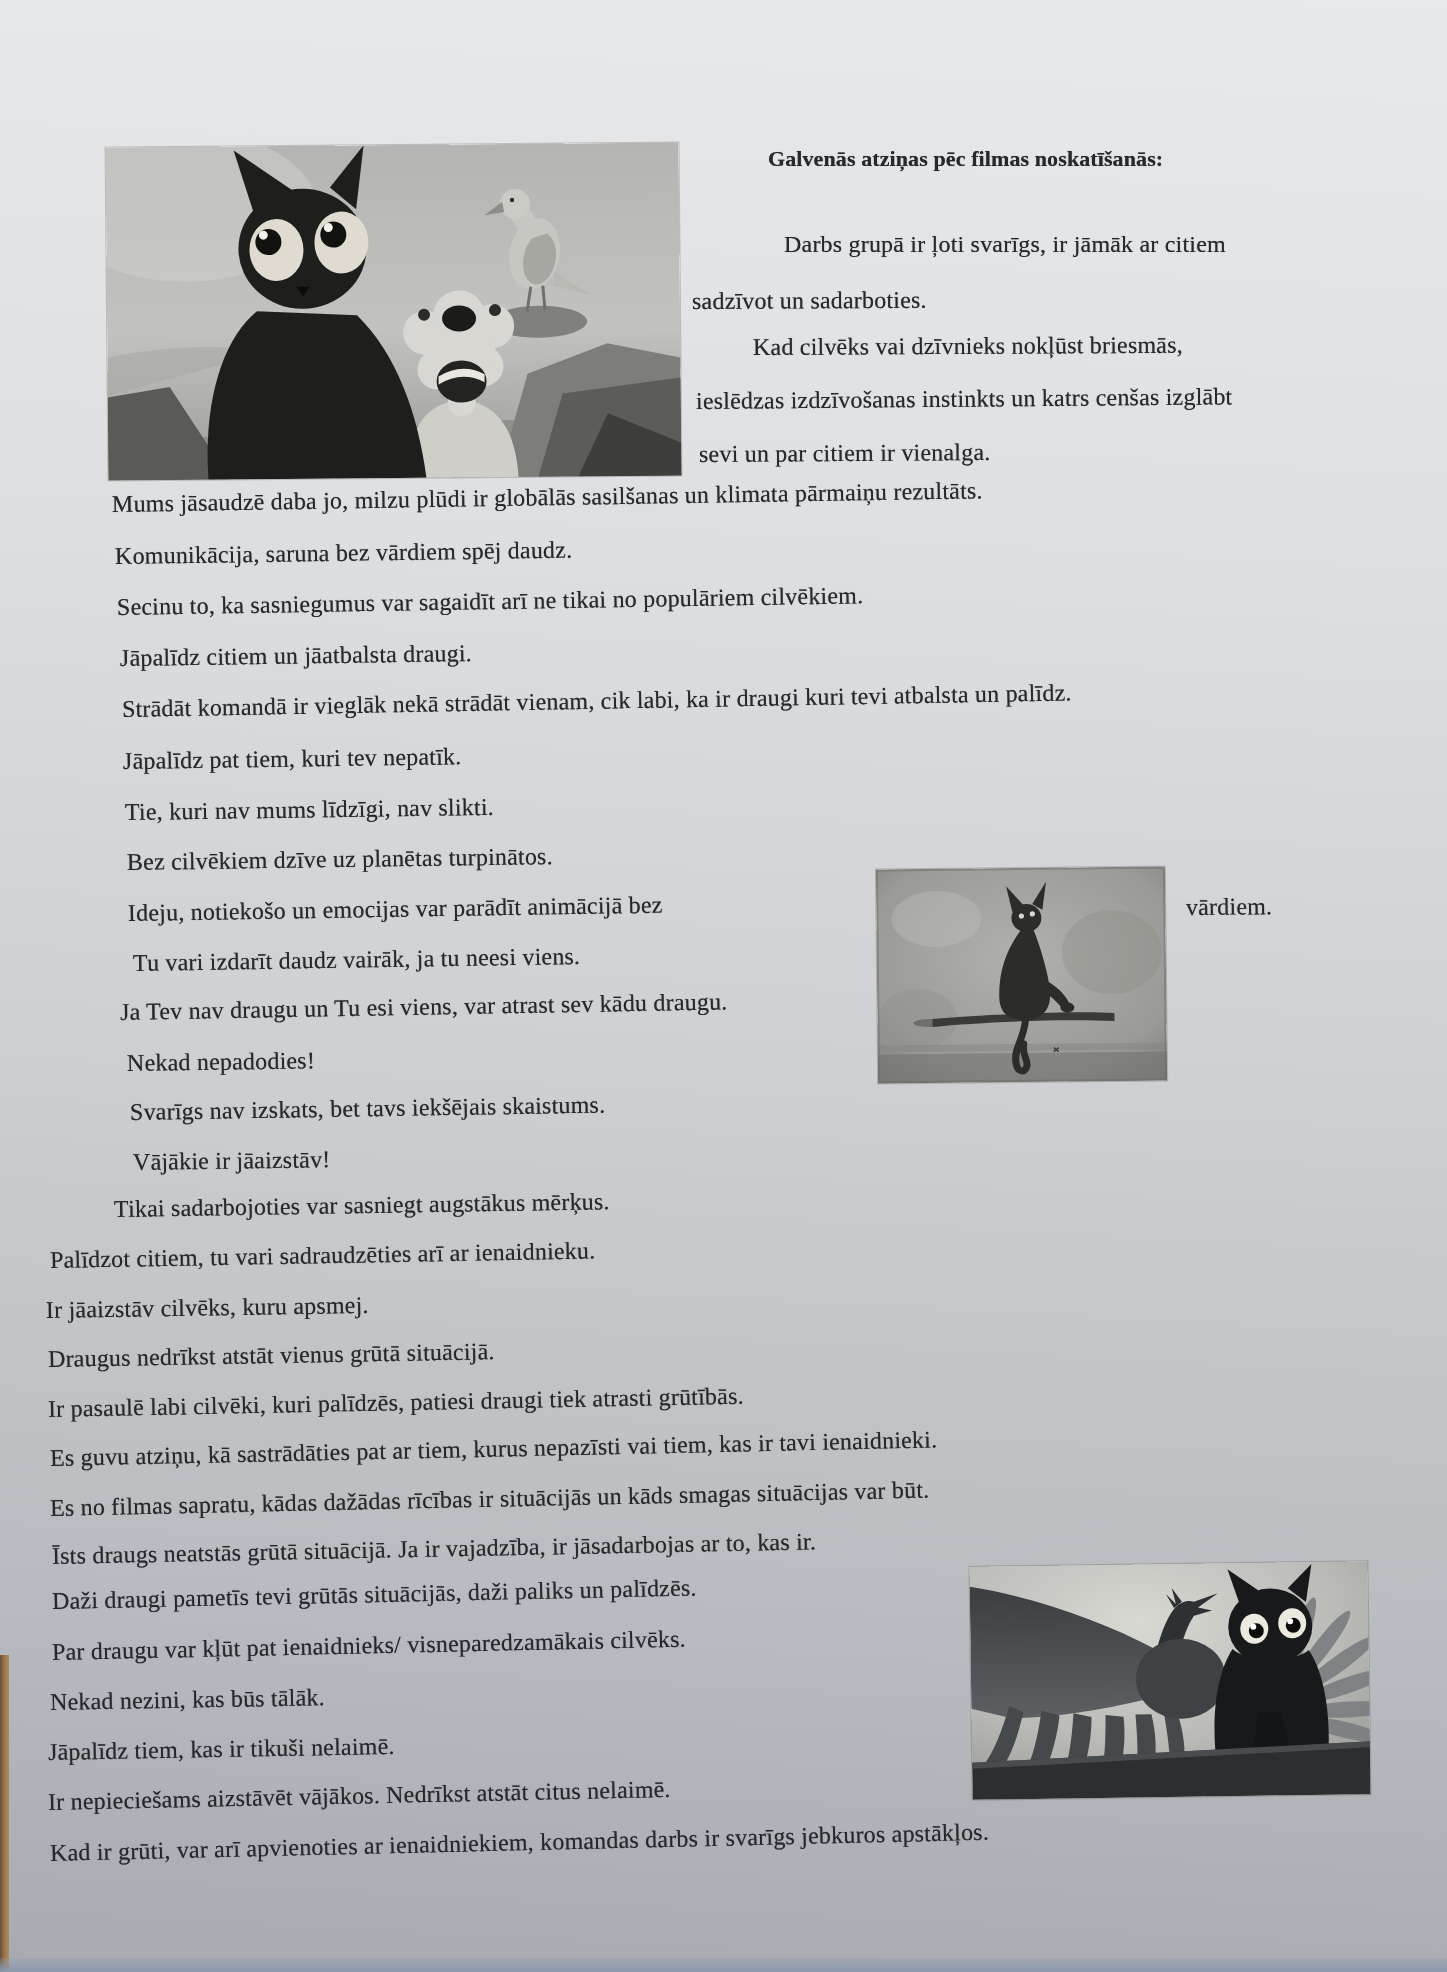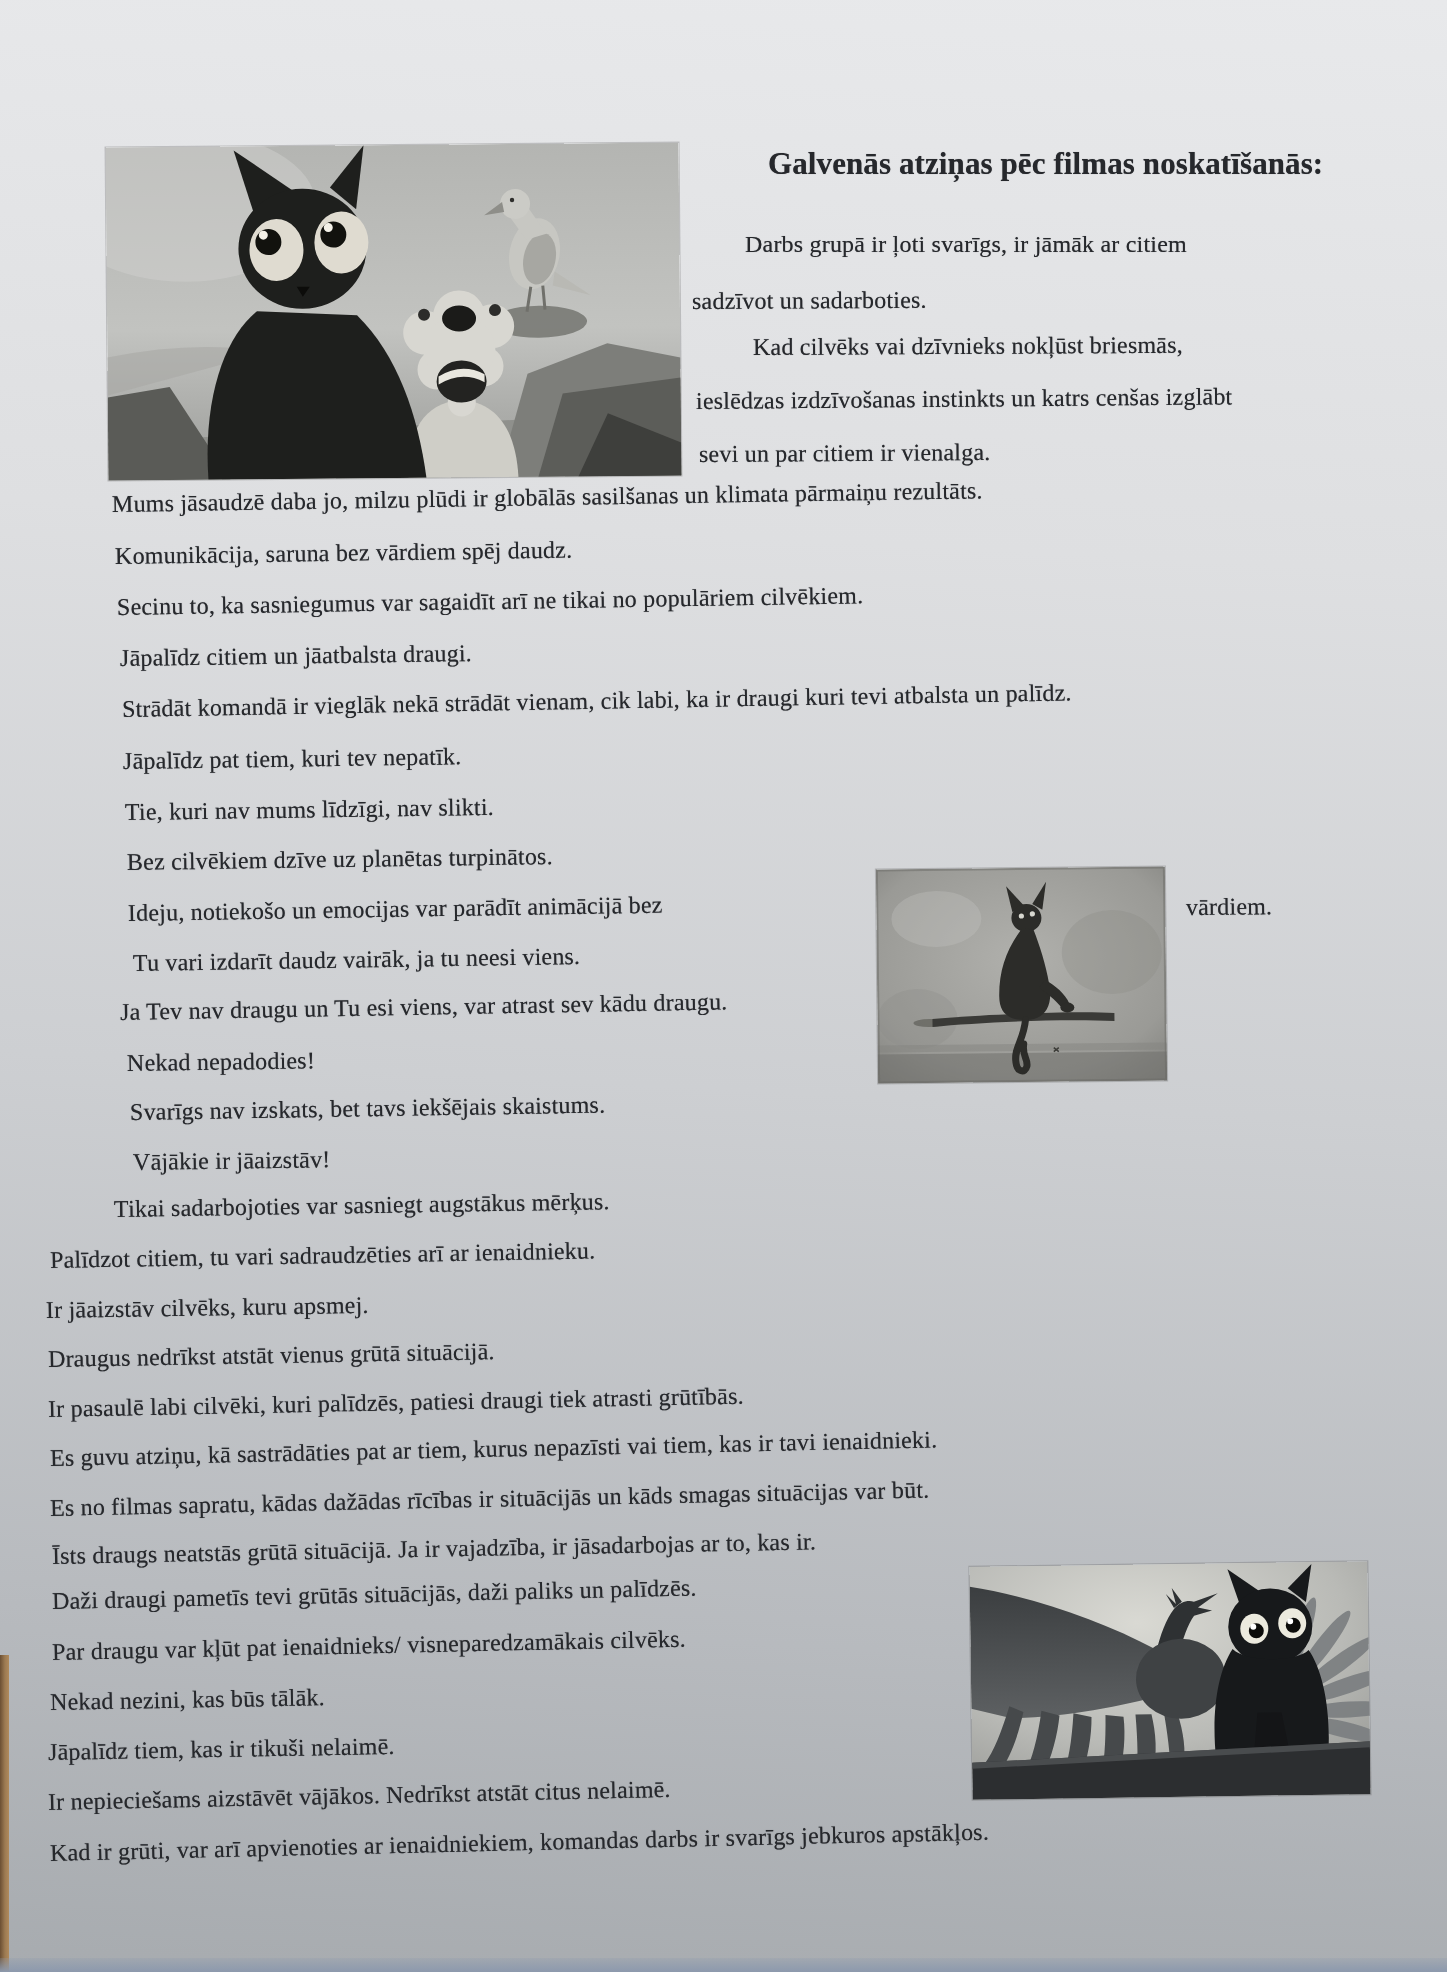--- a/index.html
+++ b/index.html
@@ -5,21 +5,21 @@
   html,body{margin:0;padding:0;background:#6e6f72;}
   .shot{
     position:relative;width:1447px;height:1972px;overflow:hidden;
     background:linear-gradient(183deg,var(--paper-top,#e8e9eb) 0%,#dedfe1 28%,#cdcfd2 55%,#b7babe 82%,var(--paper-bottom,#a7abaf) 100%);
     font-family:"Liberation Serif","DejaVu Serif",serif;color:var(--text,#26282c);
   }
   .line{
     position:absolute;font-size:24px;letter-spacing:.2px;white-space:nowrap;
     transform-origin:left center;text-shadow:0 0 .7px rgba(35,37,42,.6);
   }
-  .title{font-weight:bold;font-size:31px;letter-spacing:.1px;}
+  .title{font-weight:bold;font-size:22px;letter-spacing:.1px;}
   .fig{position:absolute;box-shadow:0 0 0 1px rgba(70,70,70,.25);}
   .fig svg{display:block;}
   .table-edge{
     position:absolute;left:0;top:1655px;width:9px;height:317px;
     background:linear-gradient(90deg,#6b4f33,var(--table-edge,#9c7a52) 55%,#b08a5c);
   }
   .bottom-edge{
     position:absolute;left:0;bottom:0;width:1447px;height:14px;
     background:linear-gradient(180deg,rgba(140,153,173,.25),var(--bottom-edge,#8c99ad));
   }
@@ -81,21 +81,21 @@
       <ellipse cx="235" cy="97" rx="27" ry="31" fill="#dfdbd0"></ellipse>
       <circle cx="162" cy="96" r="13" fill="#12120e"></circle>
         <circle cx="227" cy="89" r="13" fill="#12120e"></circle>
       <circle cx="157" cy="89" r="4.5" fill="#f4f1e8"></circle>
         <circle cx="222" cy="82" r="4.5" fill="#f4f1e8"></circle>
       <path d="M190,141 L203,141 L196,151 Z" fill="#0c0c0a"></path>
     </svg>
   </div>
 
   <div class="line title" style="left:768px;top:146px;">Galvenās atziņas pēc filmas noskatīšanās:</div>
-  <div class="line" style="left:745px;top:231px;">Darbs grupā ir ļoti svarīgs, ir jāmāk ar citiem</div>
+  <div class="line" style="left:784px;top:231px;">Darbs grupā ir ļoti svarīgs, ir jāmāk ar citiem</div>
   <div class="line" style="left:692px;top:288px;transform:rotate(-0.3deg);">sadzīvot un sadarboties.</div>
   <div class="line" style="left:753px;top:334px;transform:rotate(-0.3deg);">Kad cilvēks vai dzīvnieks nokļūst briesmās,</div>
   <div class="line" style="left:696px;top:388px;transform:rotate(-0.5deg);">ieslēdzas izdzīvošanas instinkts un katrs cenšas izglābt</div>
   <div class="line" style="left:699px;top:441px;transform:rotate(-0.4deg);">sevi un par citiem ir vienalga.</div>
 
   <div class="line" style="left:112px;top:491px;transform:rotate(-0.9deg);">Mums jāsaudzē daba jo, milzu plūdi ir globālās sasilšanas un klimata pārmaiņu rezultāts.</div>
   <div class="line" style="left:115px;top:543px;transform:rotate(-0.8deg);">Komunikācija, saruna bez vārdiem spēj daudz.</div>
   <div class="line" style="left:117px;top:594px;transform:rotate(-0.9deg);">Secinu to, ka sasniegumus var sagaidīt arī ne tikai no populāriem cilvēkiem.</div>
   <div class="line" style="left:120px;top:645px;transform:rotate(-0.8deg);">Jāpalīdz citiem un jāatbalsta draugi.</div>
   <div class="line" style="left:122px;top:696px;transform:rotate(-1.0deg);">Strādāt komandā ir vieglāk nekā strādāt vienam, cik labi, ka ir draugi kuri tevi atbalsta un palīdz.</div>

